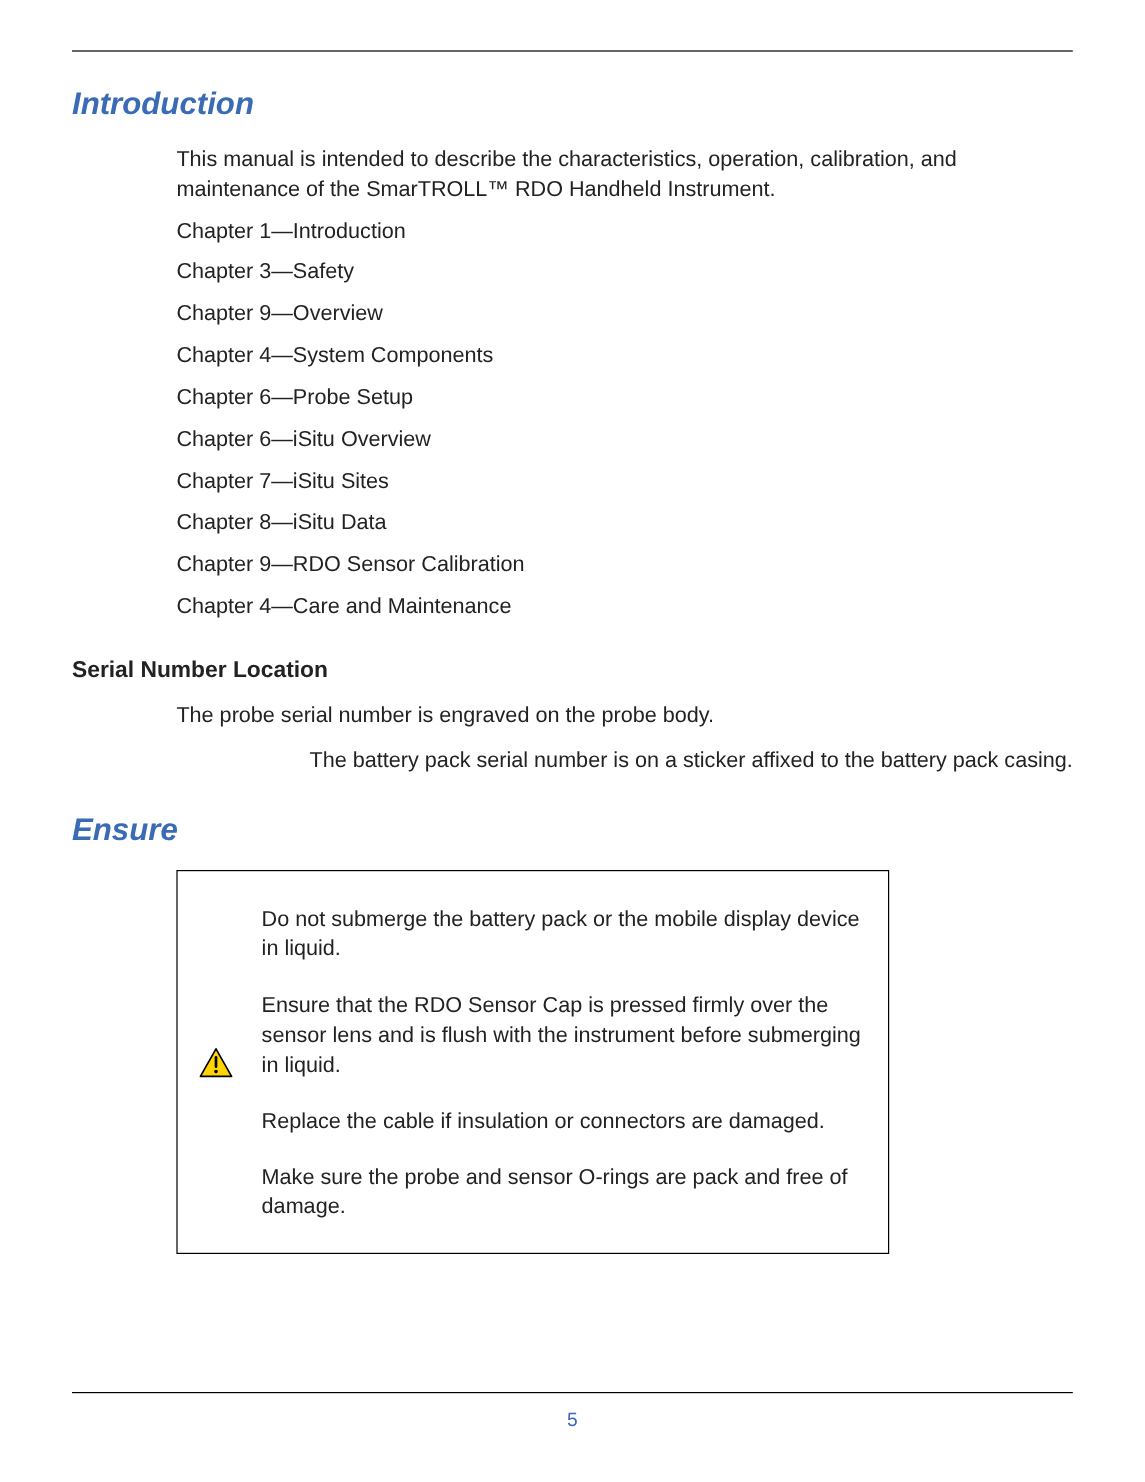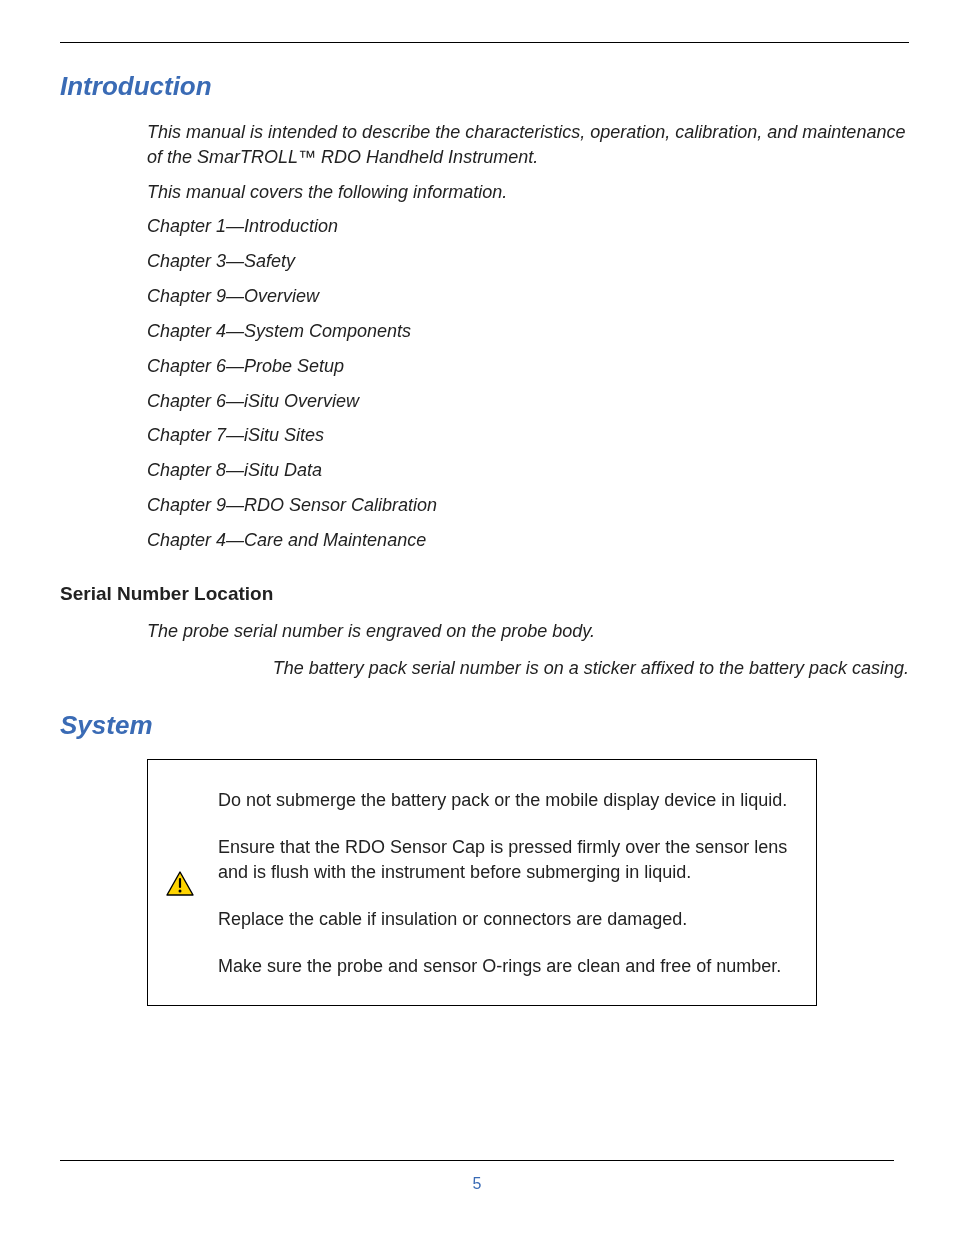--- a/index.html
+++ b/index.html
@@ -1,55 +1,54 @@
 <!DOCTYPE html>
 <html><head>
 <meta charset="utf-8">
 <style>
   * { box-sizing: border-box; margin: 0; padding: 0; }
   html, body { width: 954px; background: #fff; font-family: Arial, Helvetica, sans-serif; color: #222; }
   .page {
     width: 954px;
     min-height: 1235px;
-    padding: 42px 45px 30px 60px;
+    padding: 42px 60px 30px 60px;
     position: relative;
   }
   .top-rule {
     border-top: 1.5px solid #000;
     margin-bottom: 28px;
   }
   .h1 {
     font-size: 26px;
     font-weight: bold;
     font-style: italic;
     color: #3a6bb5;
     margin-bottom: 18px;
   }
   .body-indent {
     padding-left: 87px;
-    font-style: italic;
   }
   .p {
     font-size: 18px;
     line-height: 1.38;
     margin-bottom: 10px;
   }
   .h2 {
     font-size: 19px;
     font-weight: bold;
     color: #222;
     margin-top: 30px;
     margin-bottom: 14px;
   }
   .chapter-list .p {
     margin-bottom: 10px;
   }
   .safety-box {
     margin-left: 87px;
-    width: 670px;
+    width: 594px;
     border: 1px solid #000;
     padding: 28px 18px 20px 18px;
     display: flex;
     align-items: center;
     gap: 24px;
   }
   .safety-icon {
     flex: 0 0 auto;
   }
   .safety-text .p {
@@ -79,55 +78,54 @@
   <div class="top-rule"></div>
 
   <div class="h1">Introduction</div>
 
   <div class="body-indent">
     <div class="p">This manual is intended to describe the characteristics, operation, calibration, and maintenance of the SmarTROLL™ RDO Handheld Instrument.</div>
   </div>
 
 
   <div class="body-indent chapter-list">
-    <div class="p">This manual covers the following information.</div>
     <div class="p">Chapter 1—Introduction</div>
     <div class="p">Chapter 3—Safety</div>
     <div class="p">Chapter 9—Overview</div>
     <div class="p">Chapter 4—System Components</div>
     <div class="p">Chapter 6—Probe Setup</div>
     <div class="p">Chapter 6—iSitu Overview</div>
     <div class="p">Chapter 7—iSitu Sites</div>
     <div class="p">Chapter 8—iSitu Data</div>
     <div class="p">Chapter 9—RDO Sensor Calibration</div>
     <div class="p">Chapter 4—Care and Maintenance</div>
   </div>
 
   <div class="h2">Serial Number Location</div>
 
   <div class="body-indent">
     <div class="p">The probe serial number is engraved on the probe body.</div>
     <div class="p" style="margin-top:12px;text-align:right;">The battery pack serial number is on a sticker affixed to the battery pack casing.</div>
   </div>
 
-  <div class="h1" style="margin-top:30px;">System</div>
+  <div class="h1" style="margin-top:30px;">Ensure</div>
 
   <div class="safety-box">
     <div class="safety-icon">
       <svg width="28" height="26" viewBox="0 0 28 26">
         <polygon points="14,1 27,24 1,24" fill="#ffd400" stroke="#000" stroke-width="1.4" stroke-linejoin="round"></polygon>
         <line x1="14" y1="8" x2="14" y2="16" stroke="#000" stroke-width="2.2" stroke-linecap="round"></line>
         <circle cx="14" cy="20" r="1.5" fill="#000"></circle>
       </svg>
     </div>
     <div class="safety-text">
       <div class="p">Do not submerge the battery pack or the mobile display device in liquid.</div>
       <div class="p">Ensure that the RDO Sensor Cap is pressed firmly over the sensor lens and is flush with the instrument before submerging in liquid.</div>
       <div class="p">Replace the cable if insulation or connectors are damaged.</div>
-      <div class="p">Make sure the probe and sensor O-rings are clean and free of number.</div>
+      <div class="p">Make sure the probe and sensor O-rings are pack and free of damage.</div>
     </div>
   </div>
 
   <div class="footer">
     <div class="bottom-rule"></div>
     <div class="page-num">5</div>
   </div>
 
 </div>
 

